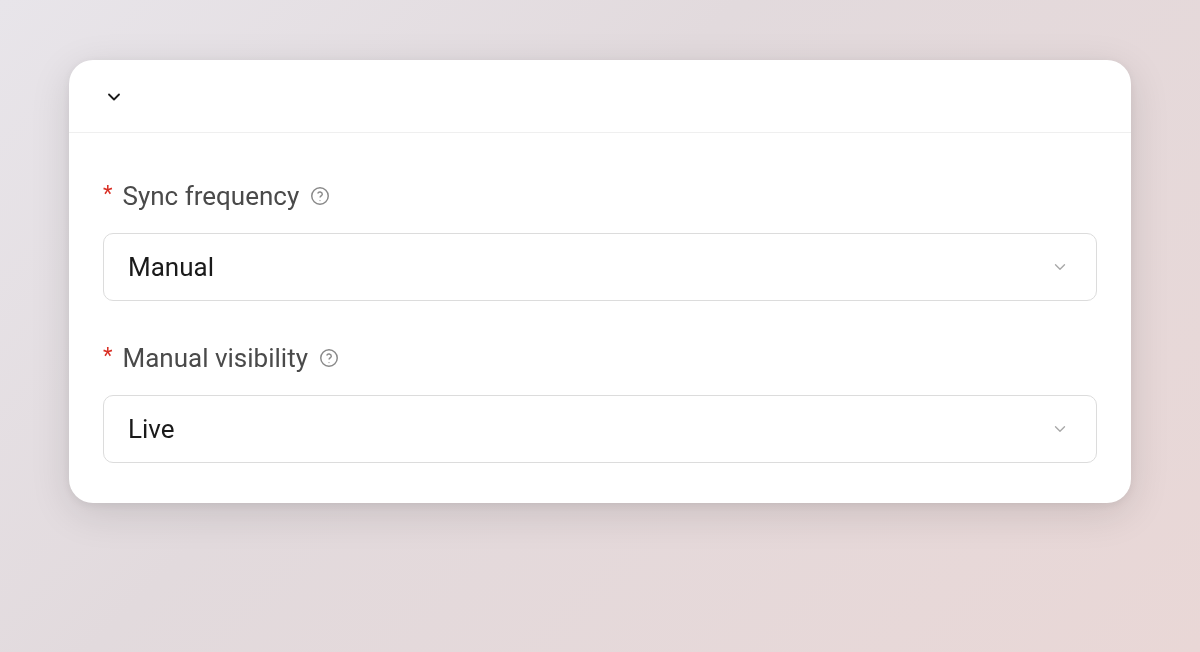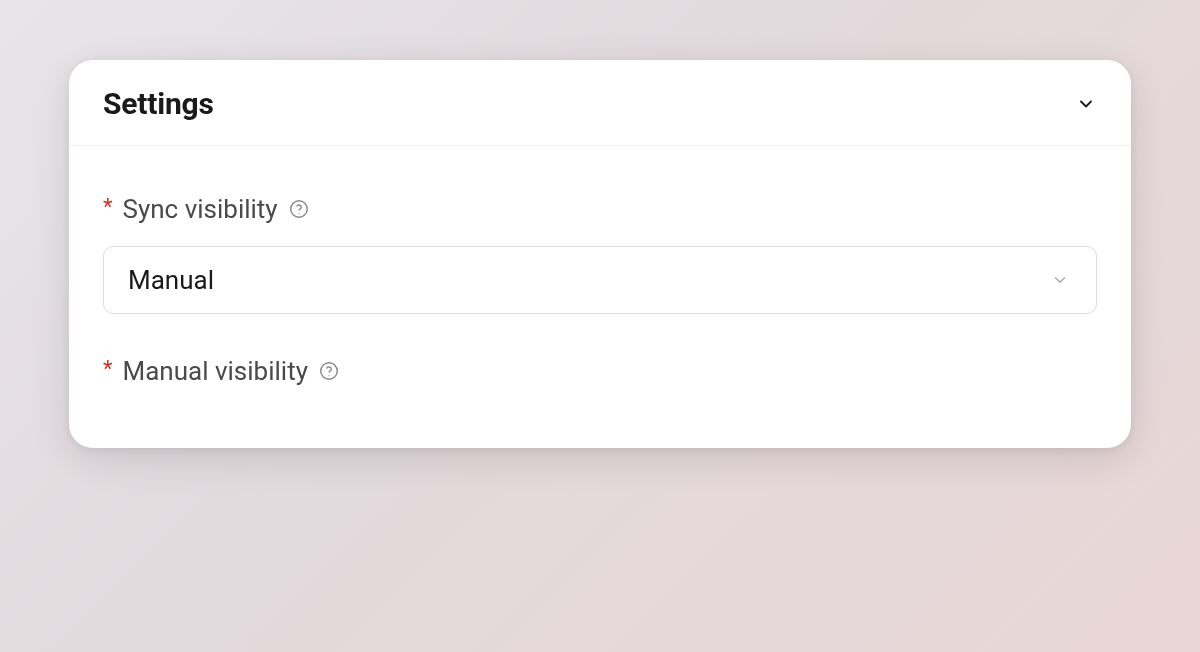--- a/index.html
+++ b/index.html
@@ -123,34 +123,33 @@
       fill: none;
       stroke-linecap: round;
       stroke-linejoin: round;
     }
   </style>
 </head>
 <body>
 
 <div class="card">
   <div class="card-header">
-    <div class="card-title">Settings</div>
     <span class="chevron">
       <svg viewBox="0 0 24 24">
           <polyline points="6 9 12 15 18 9"></polyline>
         </svg>
     </span>
   </div>
 
   <div class="card-body">
 
     <div class="field">
       <div class="field-label">
         <span class="required">*</span>
-        <span>Sync visibility</span>
+        <span>Sync frequency</span>
         <span class="help-icon">
           <svg viewBox="0 0 24 24">
             <circle cx="12" cy="12" r="9"></circle>
             <path d="M9.5 9.2a2.6 2.6 0 0 1 5 .9c0 1.6-2.4 2-2.4 3.4"></path>
             <circle cx="12" cy="17" r="0.6" fill="#8a8a8a" stroke="none"></circle>
           </svg>
         </span>
       </div>
       <div class="select">
         <span class="select-value">Manual</span>
@@ -167,16 +166,24 @@
         <span class="required">*</span>
         <span>Manual visibility</span>
         <span class="help-icon">
           <svg viewBox="0 0 24 24">
             <circle cx="12" cy="12" r="9"></circle>
             <path d="M9.5 9.2a2.6 2.6 0 0 1 5 .9c0 1.6-2.4 2-2.4 3.4"></path>
             <circle cx="12" cy="17" r="0.6" fill="#8a8a8a" stroke="none"></circle>
           </svg>
         </span>
       </div>
+      <div class="select">
+        <span class="select-value">Live</span>
+        <span class="select-caret">
+          <svg viewBox="0 0 24 24">
+              <polyline points="6 9 12 15 18 9"></polyline>
+            </svg>
+        </span>
+      </div>
     </div>
 
   </div>
 </div>
 
 </body></html>

